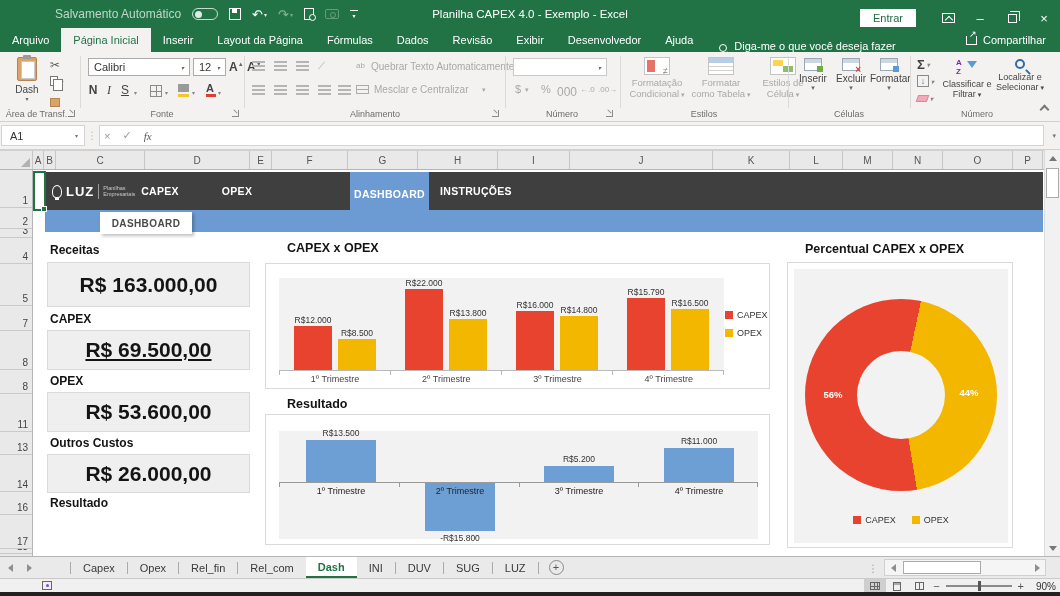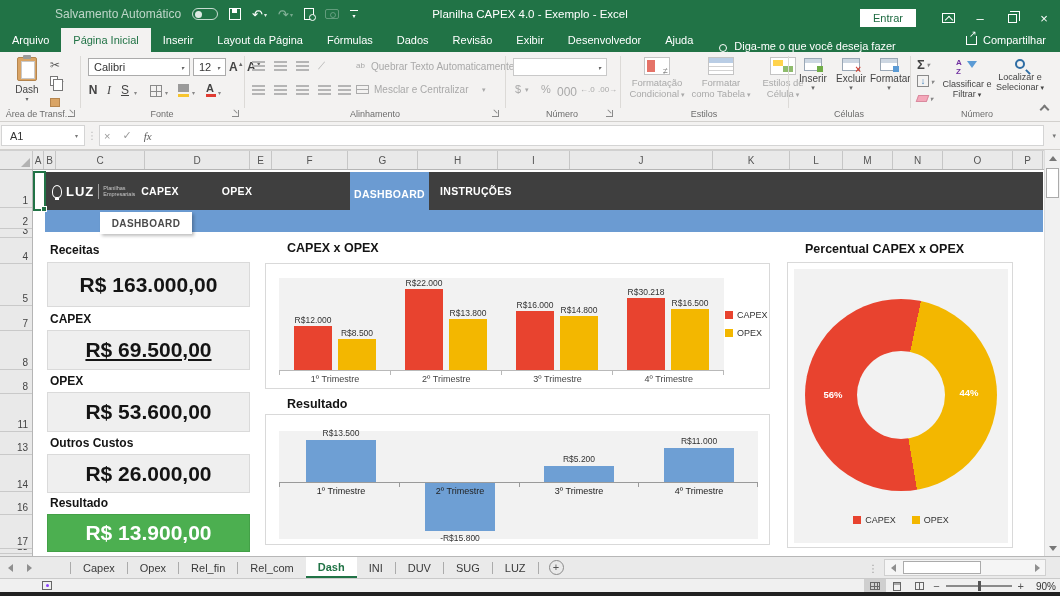--- a/index.html
+++ b/index.html
@@ -447,21 +447,21 @@
     <div class="ctitle" style="left:287px;top:71px;">CAPEX x OPEX</div>
     <div class="cframe" id="chart1" style="left:265px;top:93px;width:505px;height:126px;">
       <div class="plot" id="c1plot" style="left:13px;top:14px;width:445px;height:93px;border-bottom:1px solid #b9b9b9;">
           <div class="bar" style="left: 15px; width: 38px; height: 44px; background: rgb(232, 67, 47);"></div>
           <div class="dlabel" style="left: -1px; top: 37px; width: 70px;">R$12.000</div>
           <div class="bar" style="left: 126px; width: 38px; height: 81px; background: rgb(232, 67, 47);"></div>
           <div class="dlabel" style="left: 110px; top: 0px; width: 70px;">R$22.000</div>
           <div class="bar" style="left: 237px; width: 38px; height: 59px; background: rgb(232, 67, 47);"></div>
           <div class="dlabel" style="left: 221px; top: 22px; width: 70px;">R$16.000</div>
           <div class="bar" style="left: 348px; width: 38px; height: 72px; background: rgb(232, 67, 47);"></div>
-          <div class="dlabel" style="left: 332px; top: 9px; width: 70px;">R$30.218</div>
+          <div class="dlabel" style="left: 332px; top: 9px; width: 70px;">R$15.790</div>
           <div class="bar" style="left: 59px; width: 38px; height: 31px; background: rgb(243, 183, 0);"></div>
           <div class="dlabel" style="left: 43px; top: 50px; width: 70px;">R$8.500</div>
           <div class="bar" style="left: 170px; width: 38px; height: 51px; background: rgb(243, 183, 0);"></div>
           <div class="dlabel" style="left: 154px; top: 30px; width: 70px;">R$13.800</div>
           <div class="bar" style="left: 281px; width: 38px; height: 54px; background: rgb(243, 183, 0);"></div>
           <div class="dlabel" style="left: 265px; top: 27px; width: 70px;">R$14.800</div>
           <div class="bar" style="left: 392px; width: 38px; height: 61px; background: rgb(243, 183, 0);"></div>
           <div class="dlabel" style="left: 376px; top: 20px; width: 70px;">R$16.500</div>
         </div>
     <div class="c1cat" style="left: 13px;">1º Trimestre</div>
@@ -532,21 +532,20 @@
       <div class="navitem" style="left: 466px; padding-left: 20px;">INSTRUÇÕES</div>
       <div class="mlabel" style="top: 73px;">Receitas</div>
       <div class="mbox" style="top: 92px; height: 45px;">R$ 163.000,00</div>
       <div class="mlabel" style="top: 142px;">CAPEX</div>
       <div class="mbox" style="top: 160px; height: 40px; text-decoration: underline;">R$ 69.500,00</div>
       <div class="mlabel" style="top: 204px;">OPEX</div>
       <div class="mbox" style="top: 222px; height: 40px;">R$ 53.600,00</div>
       <div class="mlabel" style="top: 266px;">Outros Custos</div>
       <div class="mbox" style="top: 284px; height: 39px;">R$ 26.000,00</div>
       <div class="mlabel" style="top: 326px;">Resultado</div>
-      <div class="mbox hl" style="top: 344px; height: 38px;">R$ 13.900,00</div>
     </div>
 
   <div class="vscroll">
     <div class="varrow" style="top:0;">
         <i class="tu"></i>
       </div>
     <div class="vthumb"></div>
     <div class="varrow" style="bottom:0;">
         <i class="td"></i>
       </div>

